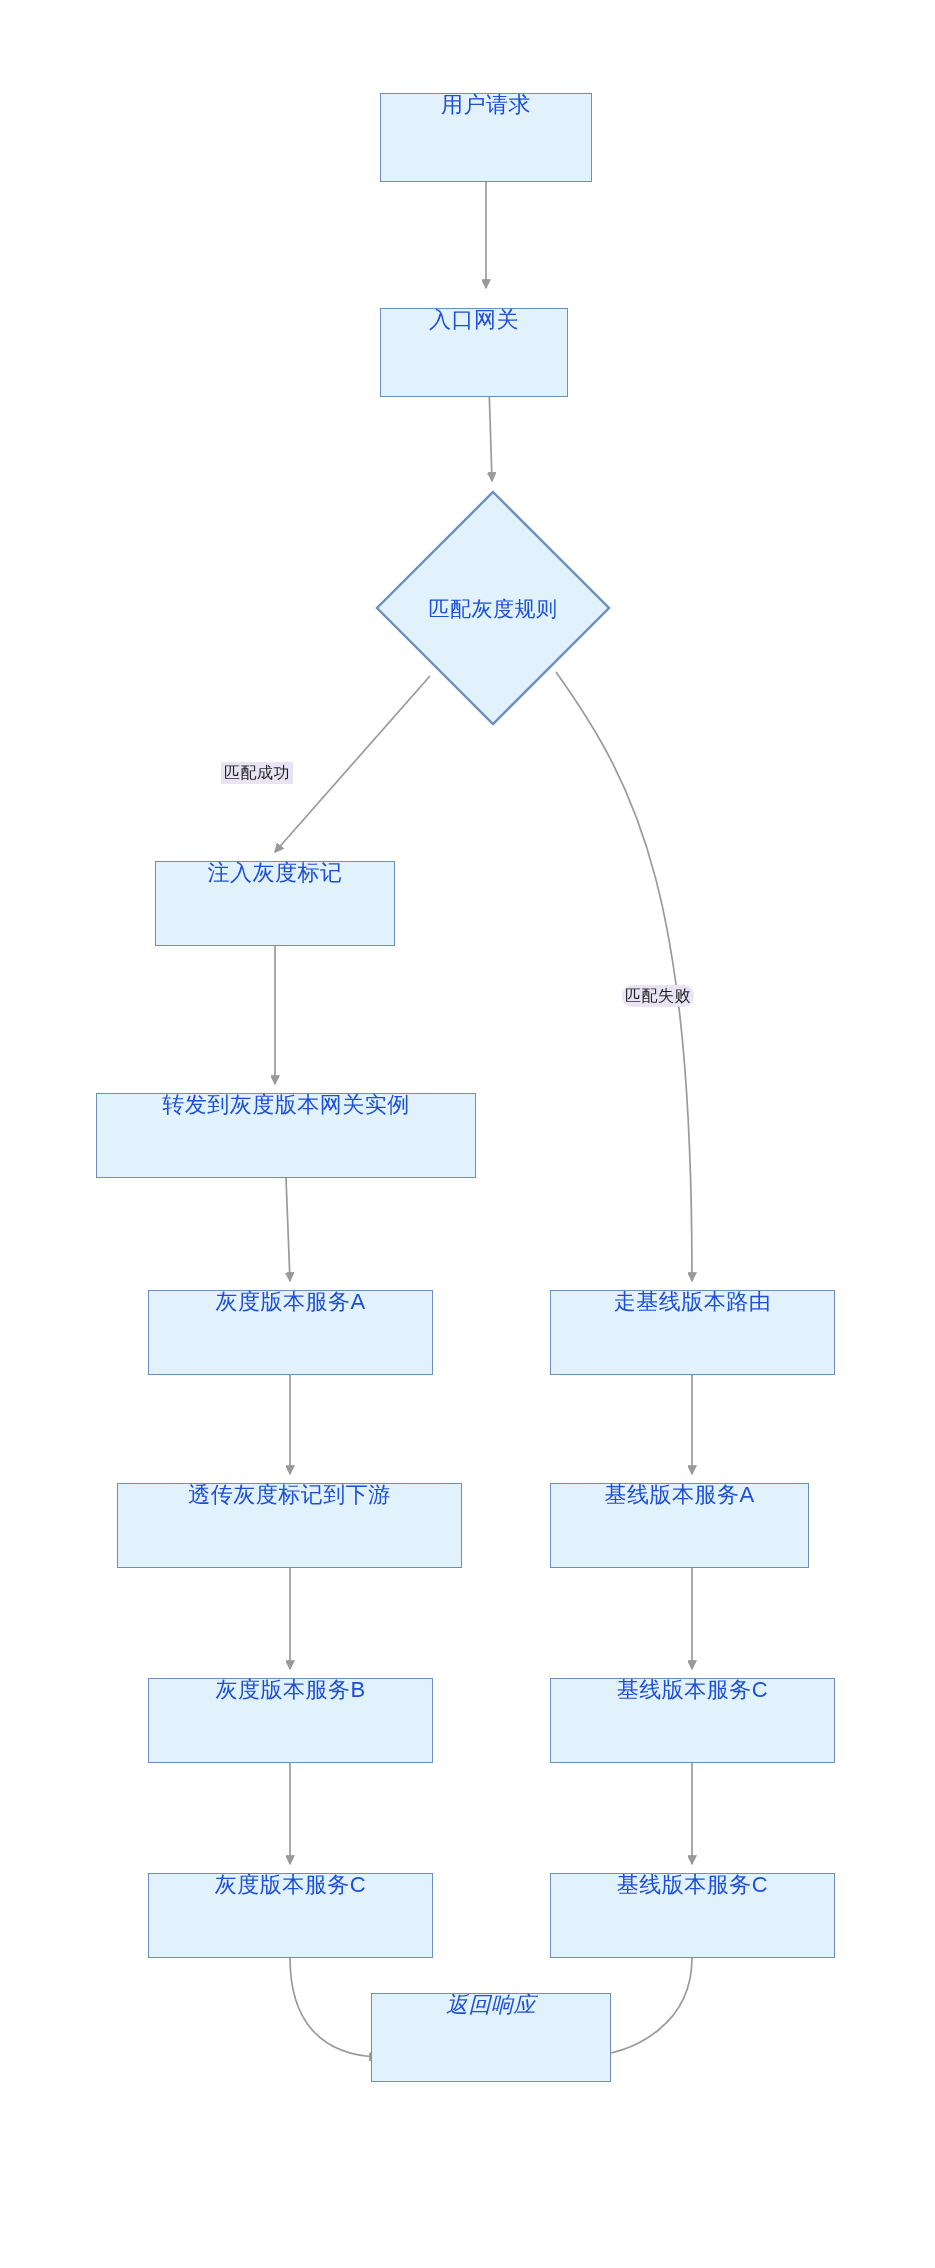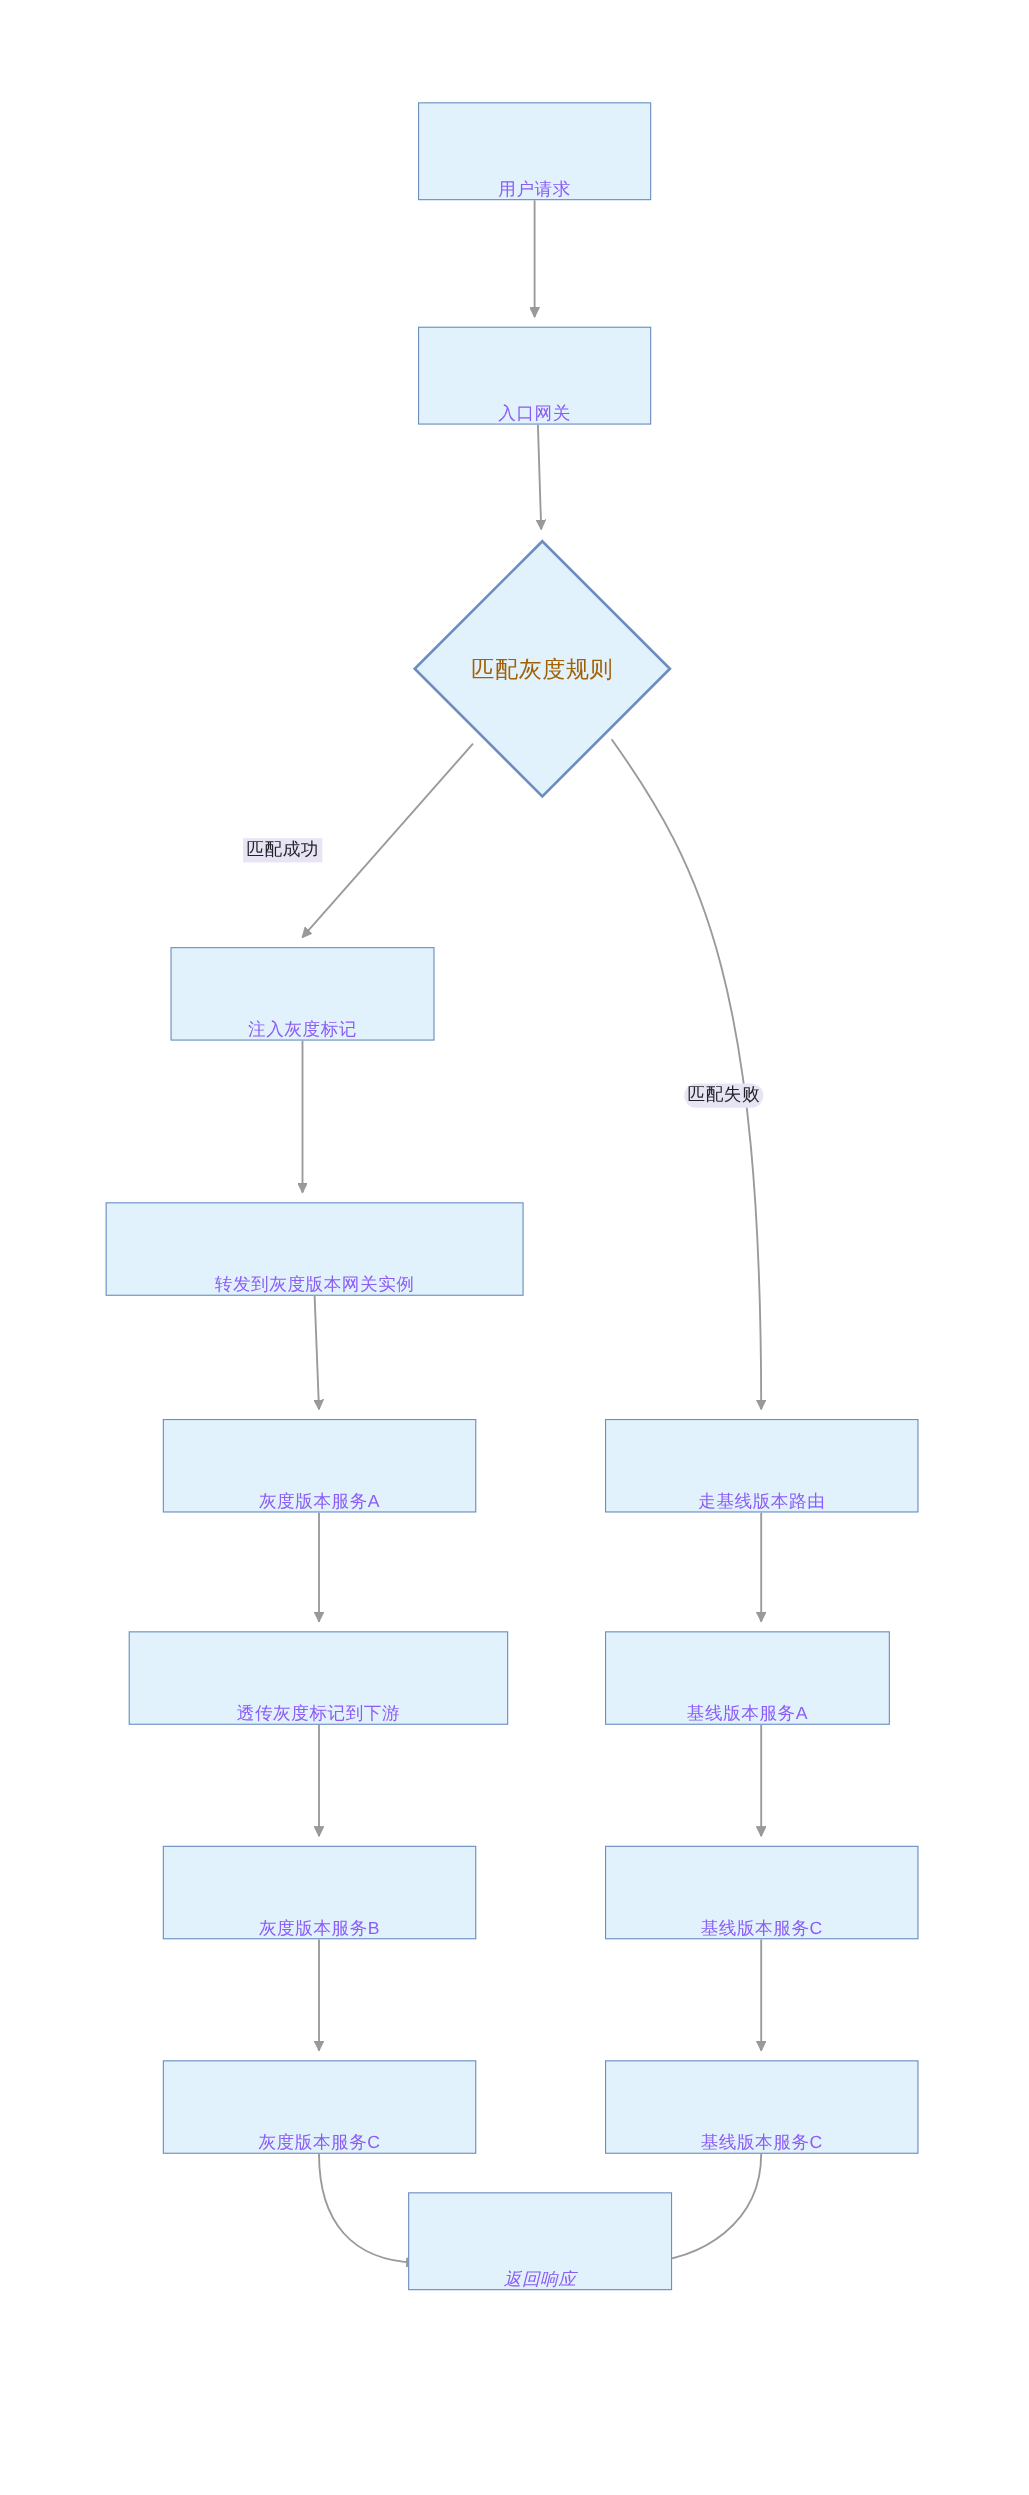--- a/index.html
+++ b/index.html
@@ -24,24 +24,24 @@
     width: 935px;
     height: 2268px;
     pointer-events: none;
   }
   .node {
     position: absolute;
     box-sizing: border-box;
     background: #e1f2fd;
     border: 1.6px solid #6c8ebf;
     display: flex;
-    align-items: flex-end;
+    align-items: flex-start;
     justify-content: center;
-    color: #8b5cf6;
-    font-size: 16px;
+    color: #1d4ed8;
+    font-size: 22px;
     letter-spacing: 0.5px;
     white-space: nowrap;
   }
   .node-label {
     display: block;
     line-height: 1;
   }
   .decision {
     position: absolute;
     box-sizing: border-box;
@@ -52,21 +52,21 @@
   .decision .diamond-shape {
     position: absolute;
     left: 0; top: 0;
     width: 100%;
     height: 100%;
   }
   .decision .decision-label {
     position: relative;
     z-index: 2;
     font-size: 21px;
-    color: #a16207;
+    color: #1d4ed8;
     letter-spacing: 0.5px;
     white-space: nowrap;
     line-height: 1;
   }
   .edge-label {
     position: absolute;
     background: #e8e4f3;
     color: #1d2025;
     font-size: 16px;
     letter-spacing: 0.5px;
@@ -114,21 +114,21 @@
 
     <path d="M290,1958 C290,2020 320,2055 378,2057" fill="none" stroke="#9a9a9a" stroke-width="1.7" marker-end="url(#arrowhead)"></path>
 
     <path d="M692,1958 C692,2020 640,2055 580,2057" fill="none" stroke="#9a9a9a" stroke-width="1.7" marker-end="url(#arrowhead)"></path>
   </svg>
 
   <div class="node" style="left:380px; top:93px; width:212px; height:89px;">
     <span class="node-label">用户请求</span>
   </div>
 
-  <div class="node" style="left:380px; top:297px; width:212px; height:89px;">
+  <div class="node" style="left:380px; top:308px; width:188px; height:89px;">
     <span class="node-label">入口网关</span>
   </div>
 
   <div class="decision" style="left:375px; top:490px; width:236px; height:236px;">
     <svg class="diamond-shape" viewBox="0 0 236 236" xmlns="http://www.w3.org/2000/svg" preserveAspectRatio="none">
       <polygon points="118,2 234,118 118,234 2,118" fill="#e1f2fd" stroke="#6c8ebf" stroke-width="2.4"></polygon>
     </svg>
     <span class="decision-label">匹配灰度规则</span>
   </div>
 

